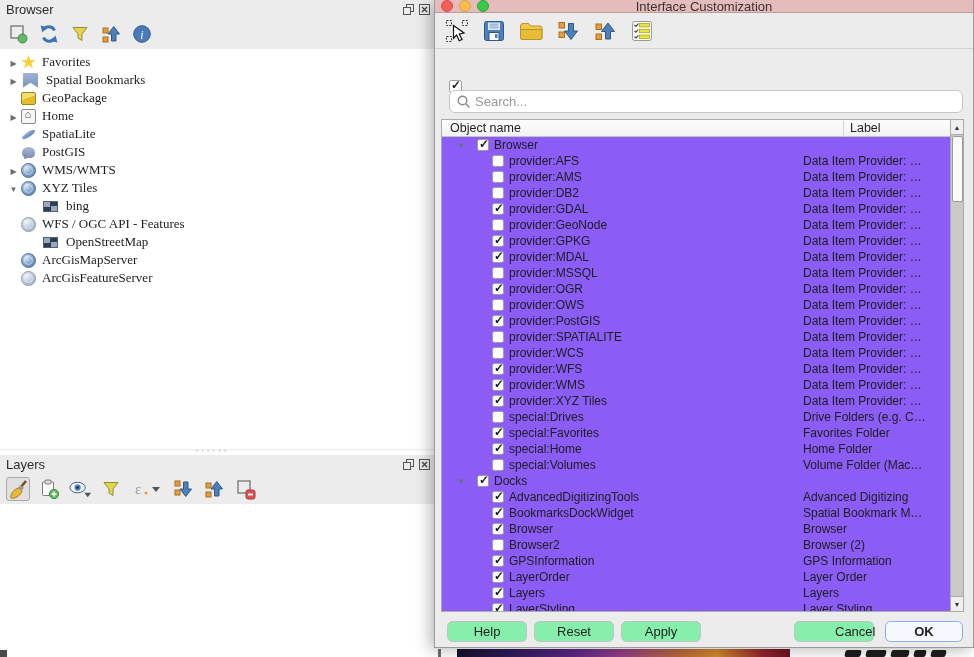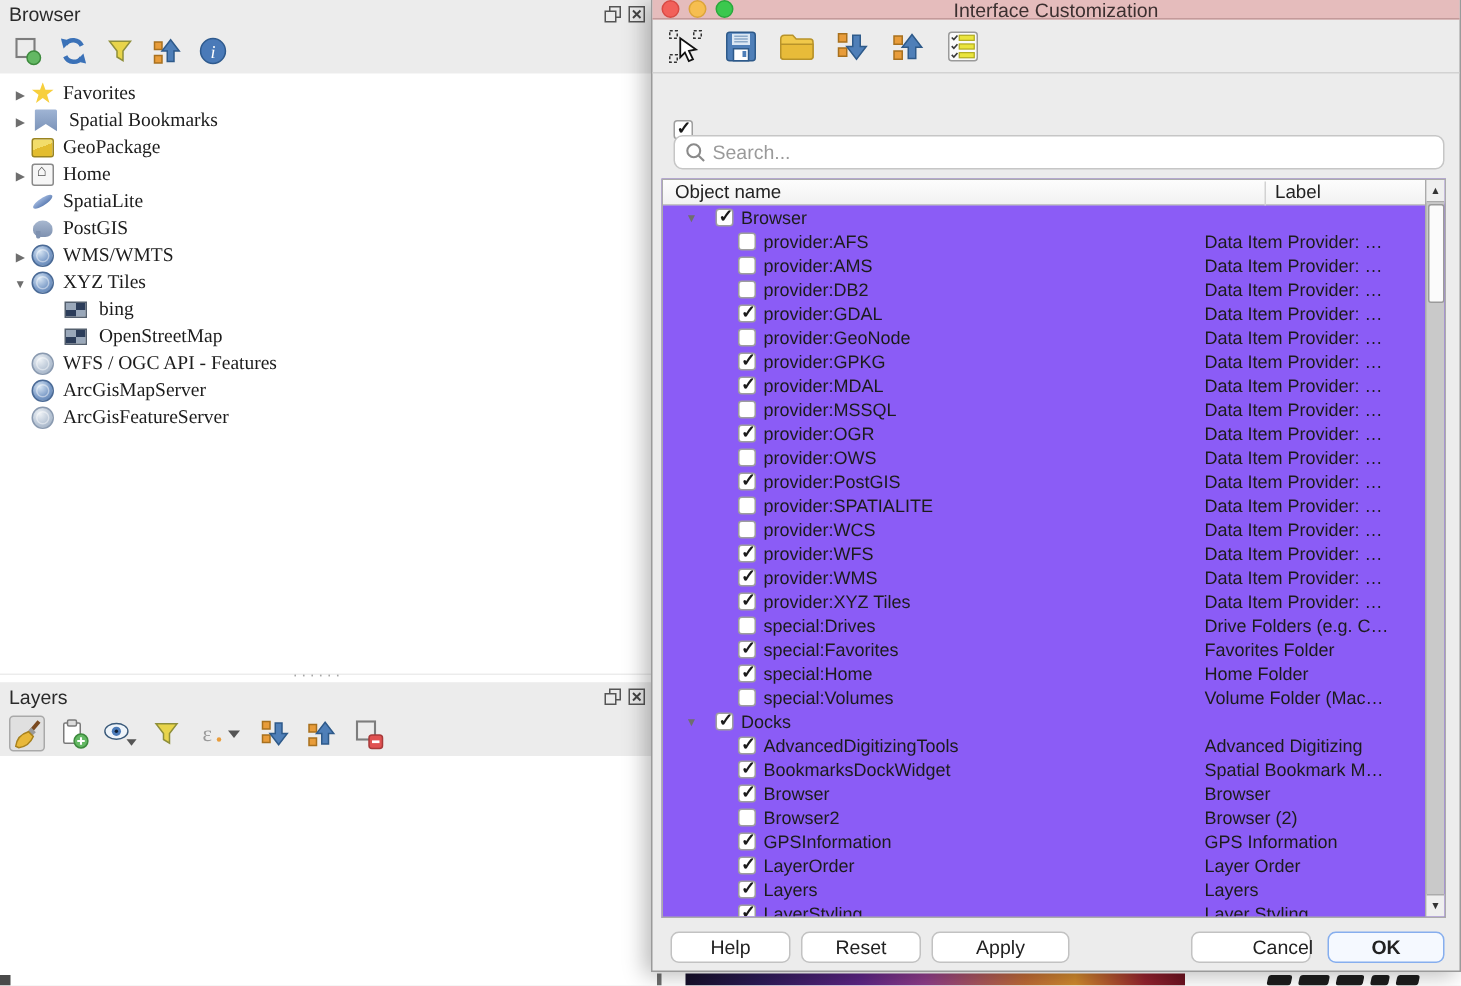--- a/index.html
+++ b/index.html
@@ -85,25 +85,25 @@
   .dname { margin-left:5px; white-space:nowrap; }
   .lcell { position:absolute; left:361px; width:148px; white-space:nowrap; overflow:hidden; }
   
   #vscroll { position:absolute; right:0; top:0; bottom:0; width:13px; background:#c9c9c9; border-left:1px solid #ababab; }
   .sbtn { position:absolute; left:0; right:0; height:15px; background:#efefef; display:flex; align-items:center; justify-content:center; font-size:7px; color:#333; }
   .sbtn.up { top:0; border-bottom:1px solid #ababab; }
   .sbtn.down { bottom:0; border-top:1px solid #ababab; }
   #sthumb { position:absolute; left:0.5px; top:16px; width:11px; height:66px; background:#fbfbfb; border:1px solid #9a9a9a; border-radius:2px; }
 
   #btnrow { position:absolute; left:0; right:0; top:621px; height:21px; }
-  .btn { position:absolute; height:21px; background:#ffffff; border:1px solid #c2c2c2; border-radius:5.5px;
+  .btn { position:absolute; height:21px; background:#86efac; border:1px solid #c2c2c2; border-radius:5.5px;
          font-size:13px; font-family:"Liberation Sans",sans-serif; color:#222; text-align:center; line-height:19px; }
   #btn-help  { left:12px;  width:80px; }
   #btn-reset { left:99px;  width:80px; }
-  #btn-apply { left:186px; width:92px; }
+  #btn-apply { left:186px; width:80px; }
   #btn-cancel{ right:99px; width:80px;padding-left:40px; }
   #btn-ok    { right:10px; width:78px; background:#f5f9ff; border:1.5px solid #86aeee;font-weight:bold; }
 
   
   #bottom-strip { position:absolute; left:0; top:648px; width:974px; height:9px; background:#fff; z-index:1; }
   #gradientbar { position:absolute; left:457px; top:1px; width:333px; height:8px;
     background:linear-gradient(90deg,#16102a 0%,#2c1a56 15%,#5c2584 35%,#8e3c88 48%,#bd6a36 68%,#d08a2e 78%,#93222e 92%,#6c1220 100%); }
   .blob { position:absolute; top:2px; height:7px; background:#1d1d1d; border-radius:2px; transform:skewX(-12deg); }
   #corner-mark { position:absolute; left:0; top:650px; width:7px; height:7px; background:#4a4a4a; z-index:1; }
   #edge-mark { position:absolute; left:438px; top:649px; width:3px; height:8px; background:#6e6e6e; z-index:1; }
@@ -202,29 +202,29 @@
       <div class="btrow lvl0">
         <span class="xarrow expanded"></span>
         <span class="ticon i-globe"></span>
         <span class="tlabel">XYZ Tiles</span>
       </div>
       <div class="btrow lvl1">
         <span class="xarrow none"></span>
         <span class="ticon i-tiles"></span>
         <span class="tlabel">bing</span>
       </div>
+      <div class="btrow lvl0">
+        <span class="xarrow none"></span>
+        <span class="ticon i-globe-light"></span>
+        <span class="tlabel">WFS / OGC API - Features</span>
+      </div>
       <div class="btrow lvl1">
         <span class="xarrow none"></span>
         <span class="ticon i-tiles"></span>
         <span class="tlabel">OpenStreetMap</span>
-      </div>
-      <div class="btrow lvl0">
-        <span class="xarrow none"></span>
-        <span class="ticon i-globe-light"></span>
-        <span class="tlabel">WFS / OGC API - Features</span>
       </div>
       <div class="btrow lvl0">
         <span class="xarrow none"></span>
         <span class="ticon i-globe"></span>
         <span class="tlabel">ArcGisMapServer</span>
       </div>
       <div class="btrow lvl0">
         <span class="xarrow none"></span>
         <span class="ticon i-globe-light"></span>
         <span class="tlabel">ArcGisFeatureServer</span>

